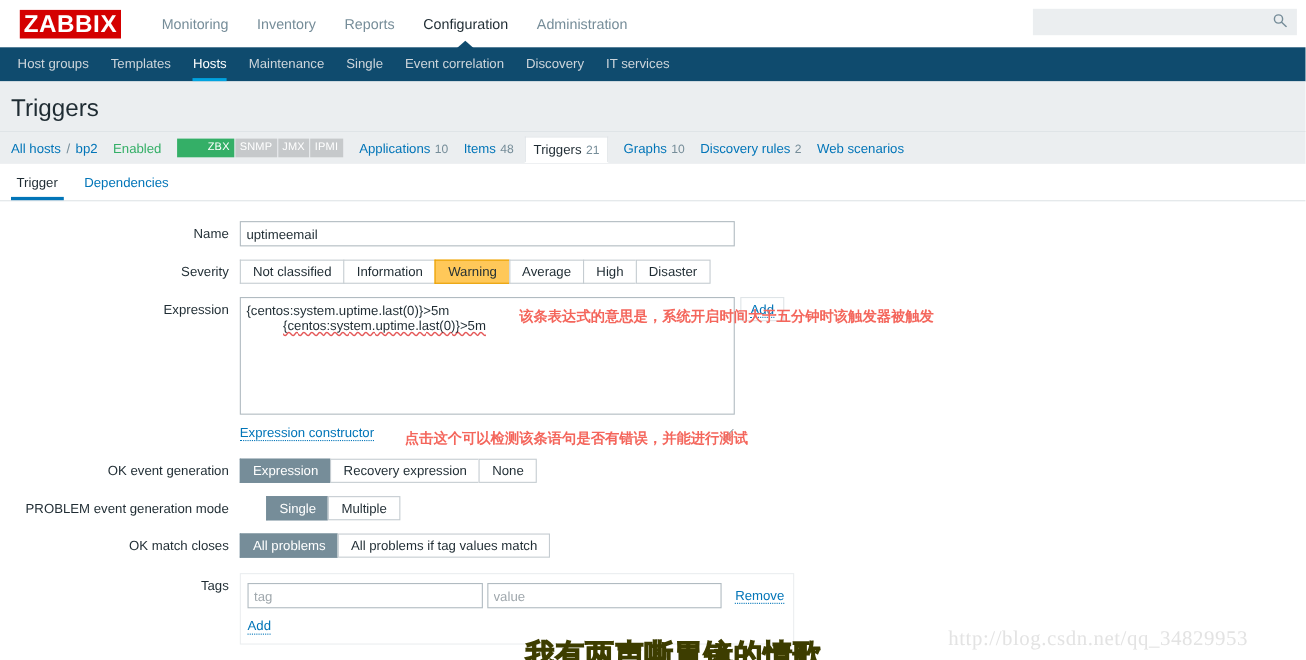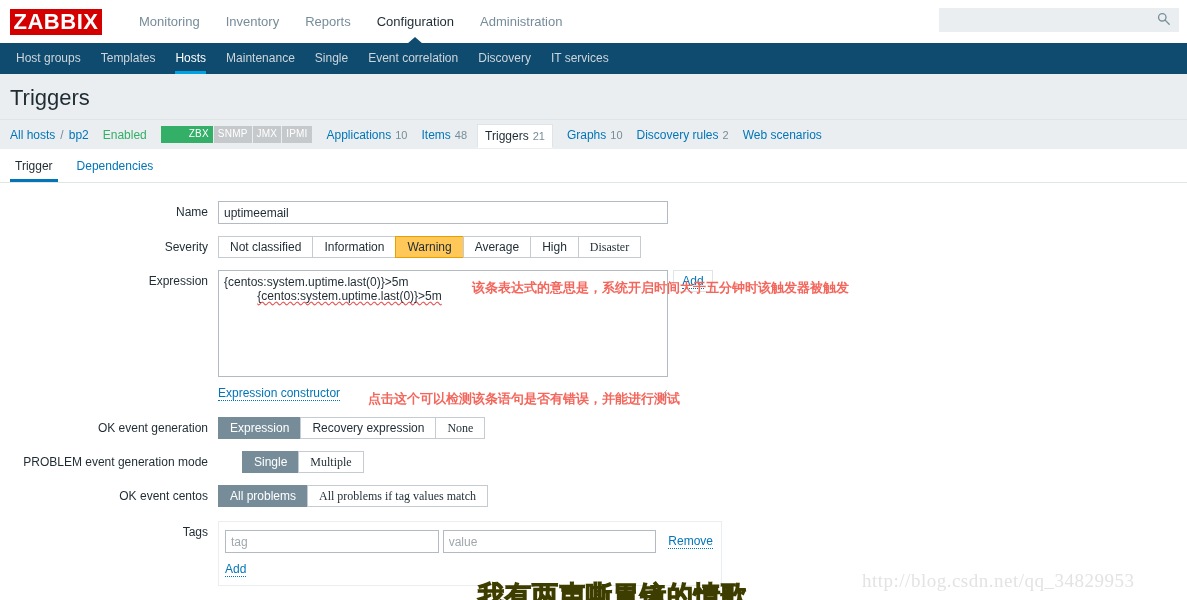--- a/index.html
+++ b/index.html
@@ -15,21 +15,21 @@
   #app { position: relative; width: 1187px; height: 600px; }
 
   
   .topbar {
     position: absolute; top: 0; left: 0;
     width: 1187px; height: 43px;
     background: #ffffff;
     display: flex; align-items: center;
   }
   .logo {
-    margin-left: 10px;
+    margin-left: 18px;
     width: 92px; height: 26px;
     background: #d40000;
     color: #ffffff;
     font-size: 22px;
     font-weight: bold;
     letter-spacing: 0.5px;
     text-align: center;
     line-height: 26px;
     font-family: "Liberation Sans", sans-serif;
   }
@@ -210,21 +210,21 @@
     border-right: none;
     background: #ffffff;
     color: #1f2c33;
     font-size: 12px;
     height: 22px;
     line-height: 20px;
     padding: 0 11px;
     cursor: pointer;
     white-space: nowrap;
   }
-  .seg-btn:last-child { border-right: 1px solid #c5ccd1; font-family: Liberation Serif, serif; }
+  .seg-btn:last-child { border-right: 1px solid #c5ccd1; }
   .seg-btn.sel-gray { background: #768d99; color: #ffffff; border-color: #768d99; }
   .seg-btn.sel-warn { background: #ffc859; border-color: #e8a000; color: #1f2c33; }
 
   
   .expr-wrap { position: relative; }
   .expr-area {
     width: 450px; height: 107px;
     border: 1px solid #b1bbc1;
     background: #ffffff;
     font-size: 12px;
@@ -474,21 +474,21 @@
       <div class="form-label">PROBLEM event generation mode</div>
       <div class="form-field">
         <div class="seg">
           <div class="seg-btn sel-gray">Single</div>
           <div class="seg-btn">Multiple</div>
         </div>
       </div>
     </div>
 
     <div class="form-row" style="padding-top:12px;">
-      <div class="form-label">OK event centos</div>
+      <div class="form-label">OK match closes</div>
       <div class="form-field">
         <div class="seg">
           <div class="seg-btn sel-gray">All problems</div>
           <div class="seg-btn">All problems if tag values match</div>
         </div>
       </div>
     </div>
 
     <div class="form-row" style="padding-top:14px;">
       <div class="form-label">Tags</div>

